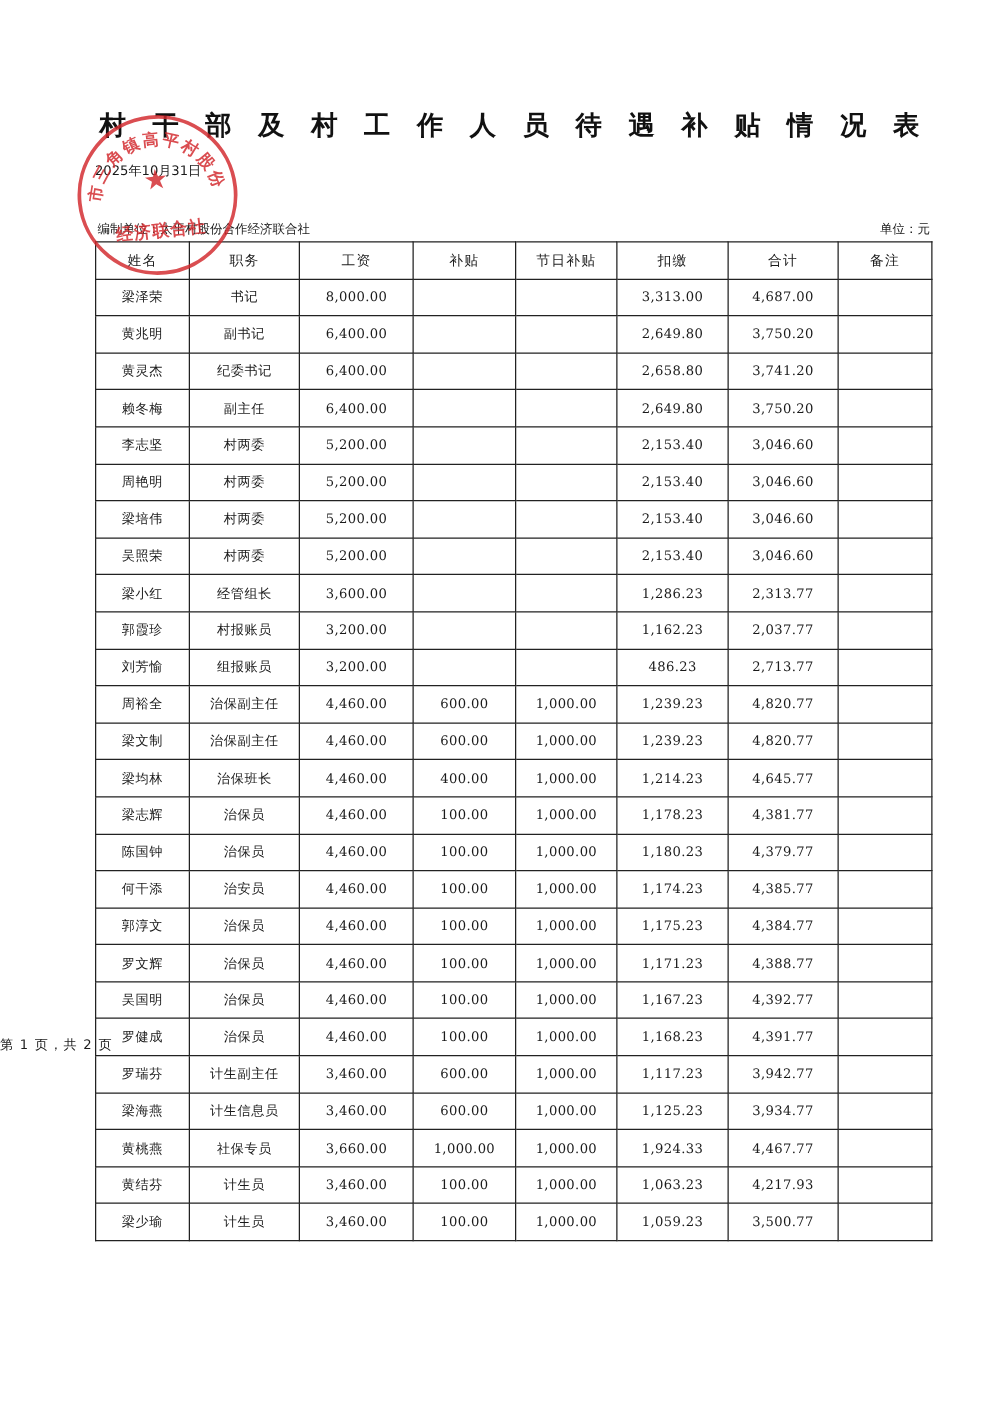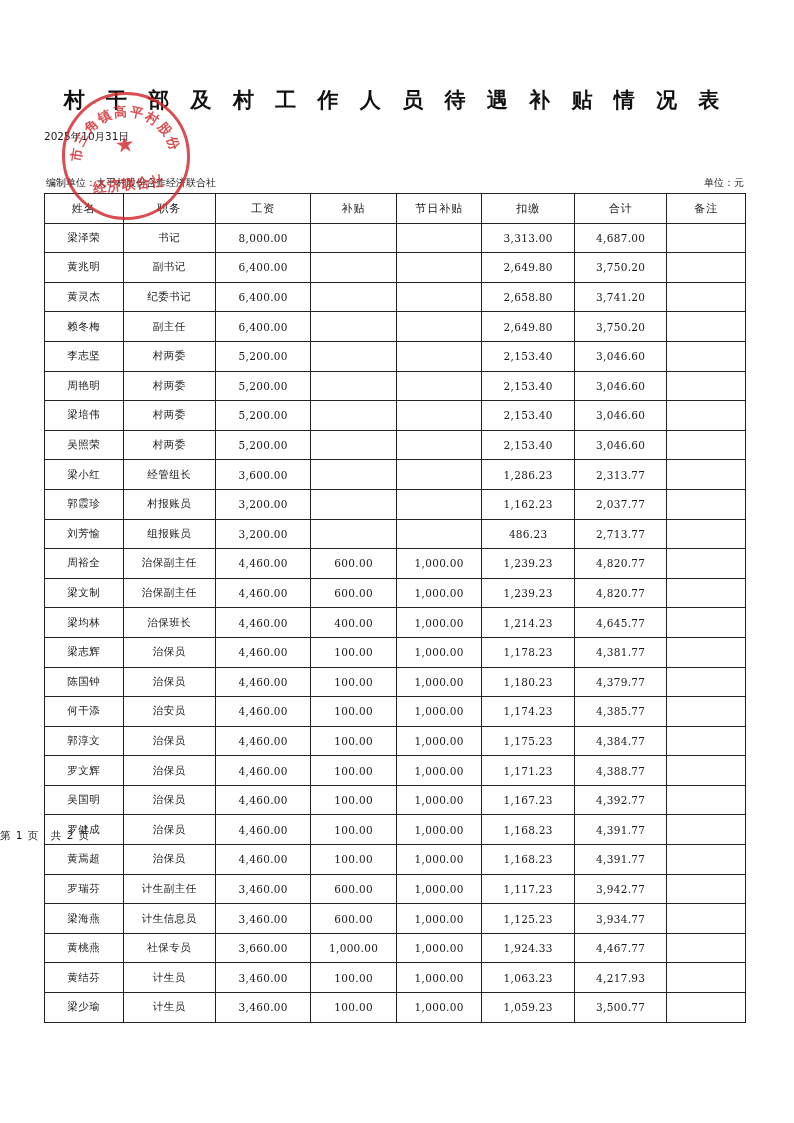--- a/index.html
+++ b/index.html
@@ -13,21 +13,21 @@
     font-family: "DejaVu Sans", "Liberation Sans", sans-serif;
     color: #1a1a1a;
     position: relative;
     overflow: hidden;
   }
   .page {
     position: relative;
     width: 794px;
     height: 865px;
     box-sizing: border-box;
-    padding: 70px 48px 0 44px;
+    padding: 70px 48px 0 76px;
   }
   .doc-title {
     text-align: center;
     font-size: 21px;
     font-weight: bold;
     letter-spacing: 7px;
     color: #111;
     margin: 16px 0 0 0;
     font-family: "DejaVu Serif", "Liberation Serif", serif;
   }
@@ -393,30 +393,20 @@
           <td class="name">罗健成</td>
           <td class="post">治保员</td>
           <td class="num">4,460.00</td>
           <td class="num">100.00</td>
           <td class="num">1,000.00</td>
           <td class="num">1,168.23</td>
           <td class="num">4,391.77</td>
           <td class="num"></td>
         </tr>
         <tr>
-          <td class="name">黄焉超</td>
-          <td class="post">治保员</td>
-          <td class="num">4,460.00</td>
-          <td class="num">100.00</td>
-          <td class="num">1,000.00</td>
-          <td class="num">1,168.23</td>
-          <td class="num">4,391.77</td>
-          <td class="num"></td>
-        </tr>
-        <tr>
           <td class="name">罗瑞芬</td>
           <td class="post">计生副主任</td>
           <td class="num">3,460.00</td>
           <td class="num">600.00</td>
           <td class="num">1,000.00</td>
           <td class="num">1,117.23</td>
           <td class="num">3,942.77</td>
           <td class="num"></td>
         </tr>
         <tr>

